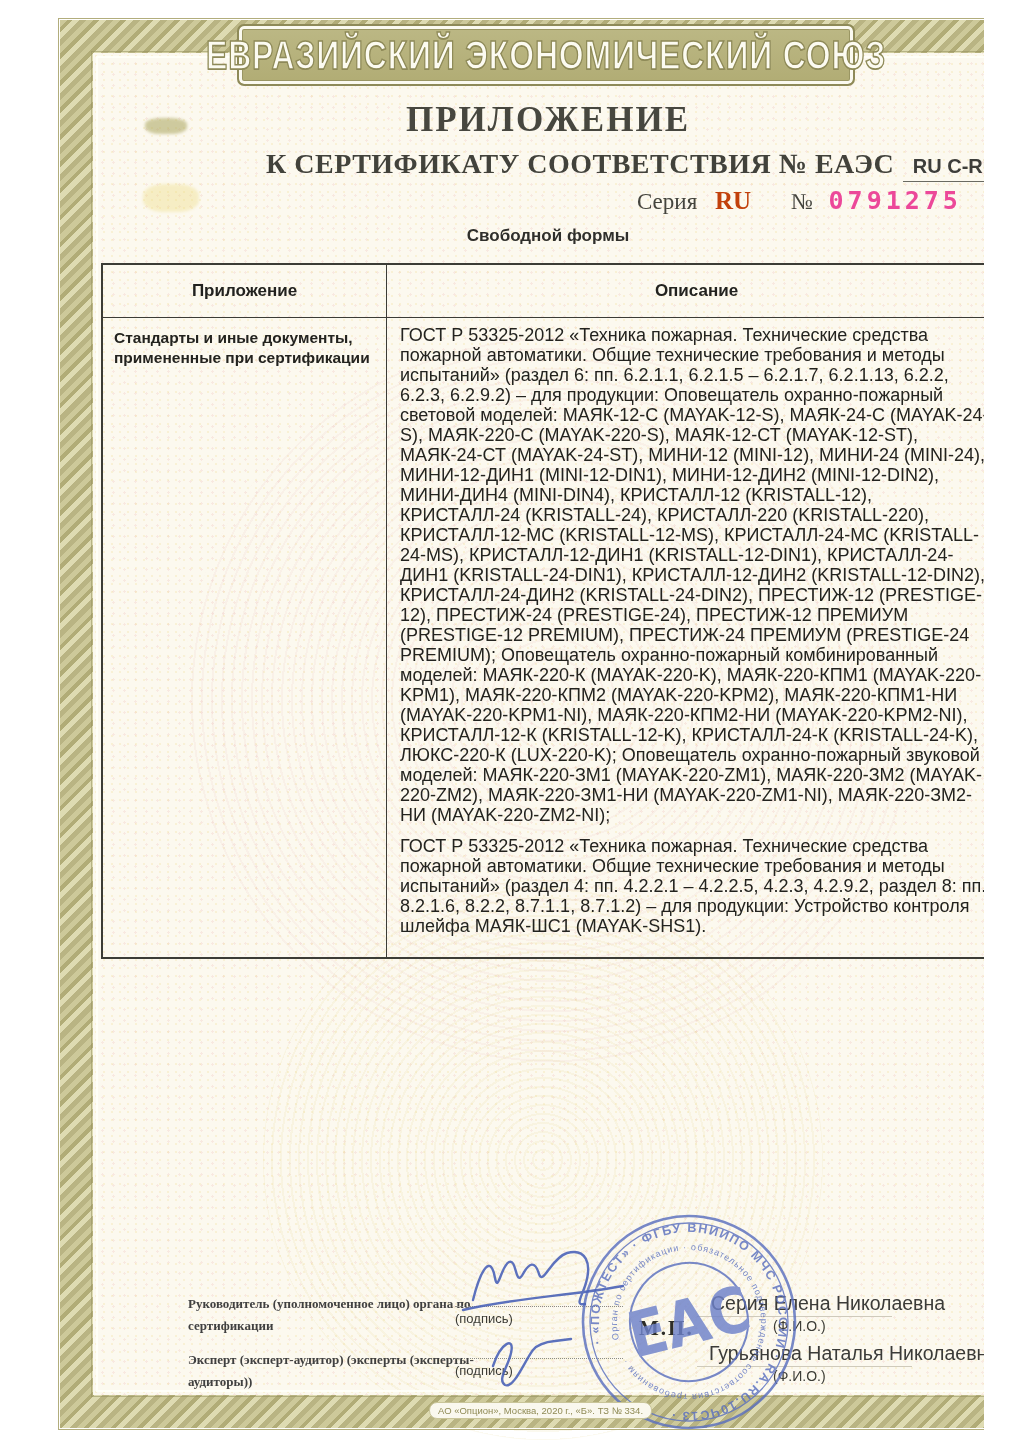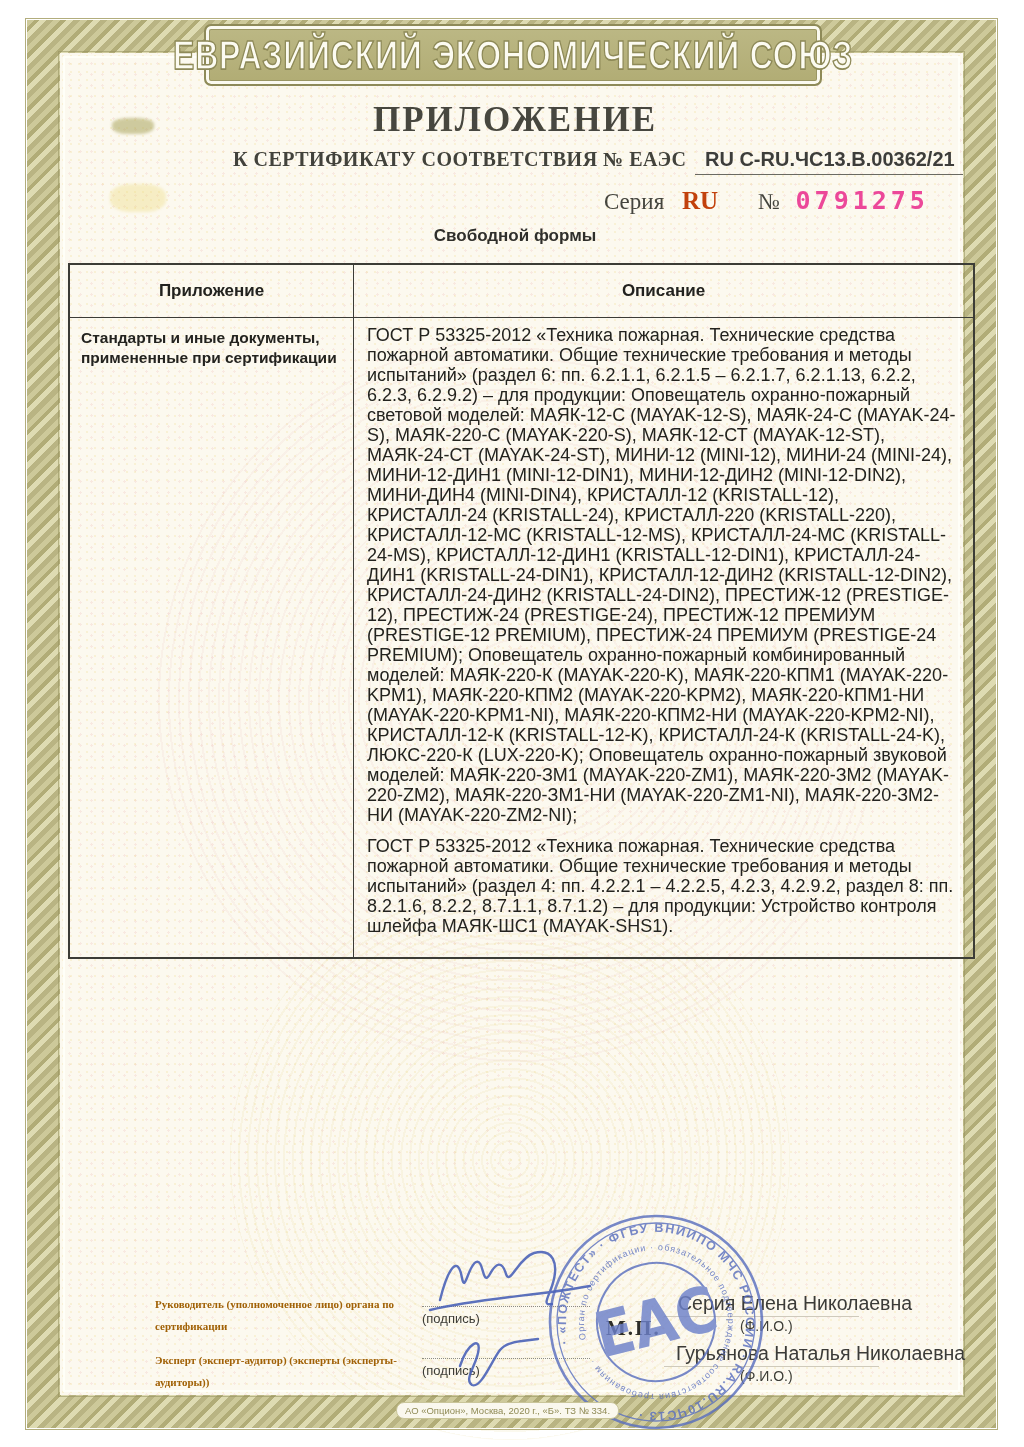--- a/index.html
+++ b/index.html
@@ -1,17 +1,17 @@
 <!DOCTYPE html>
 <html><head>
 <meta charset="utf-8">
 <style>
   html,body{margin:0;padding:0;background:#ffffff;}
-  .page{position:relative;width:1024px;height:1447px;background:#ffffff;overflow:hidden;
-        font-family:"Liberation Sans",sans-serif;color:#33332e;}
+  .page{position:relative;width:951px;height:1447px;background:#ffffff;overflow:hidden;
+        font-family:"Liberation Sans",sans-serif;color:#33332e;margin-left:33px;}
   
   .paper{position:absolute;left:27px;top:20px;width:969px;height:1408px;
     background:
       radial-gradient(rgba(236,214,120,.22) 1px, transparent 1.3px),
       radial-gradient(rgba(231,170,168,.20) 1px, transparent 1.3px),
       #fcf9ef;
     background-size:8px 8px,11px 11px;background-position:0 0,4px 5px;}
   .guilloche{position:absolute;border-radius:50%;pointer-events:none;}
   .g1{left:150px;top:330px;width:740px;height:740px;
       background:repeating-radial-gradient(circle at 50% 50%, rgba(226,168,168,.10) 0 2px, transparent 2px 10px);}
@@ -31,40 +31,40 @@
     border:2px solid #8e8a58;border-radius:7px;
     box-shadow:inset 0 0 0 3px #fbfaf0, inset 0 0 0 4px #9a9663;
     display:flex;align-items:center;justify-content:center;z-index:5;}
   .banner-text{font-weight:bold;font-size:40px;letter-spacing:1px;color:#fcfbf1;white-space:nowrap;
     transform:scaleX(.8);-webkit-text-stroke:1.5px #8e8a58;text-shadow:0 1px 0 #8e8a58;}
   .content{position:absolute;left:0;top:0;width:1024px;height:1447px;z-index:4;}
   
   .doc-title{position:absolute;left:40px;top:100px;width:950px;text-align:center;
     font-family:"Liberation Serif",serif;font-weight:bold;font-size:35px;letter-spacing:2px;color:#47473f;}
   .cert-line{position:absolute;left:233px;top:148px;white-space:nowrap;}
-  .cert-label{font-family:"Liberation Serif",serif;font-weight:bold;font-size:20px;color:#42423b;letter-spacing:.5px;}
+  .cert-label{font-family:"Liberation Serif",serif;font-weight:bold;font-size:28px;color:#42423b;letter-spacing:.5px;}
   .cert-number{display:inline-block;font-family:"Liberation Sans",sans-serif;font-size:20px;font-weight:bold;
     color:#3d3d3a;border-bottom:1.5px solid #6a6a62;padding:0 8px 3px 10px;margin-left:4px;min-width:248px;}
   .series-line{position:absolute;left:604px;top:186px;white-space:nowrap;font-family:"Liberation Serif",serif;font-size:23px;color:#45453e;}
   .series-ru{color:#c2410c;font-weight:bold;font-size:25px;margin-left:12px;}
   .num-sign{margin-left:34px;}
   .serial{font-family:"DejaVu Sans Mono",monospace;font-weight:bold;font-size:25px;color:#ec4899;letter-spacing:4px;margin-left:10px;}
   .form-note{position:absolute;left:40px;top:226px;width:950px;text-align:center;font-weight:bold;font-size:17px;color:#2f2f2b;}
   
   .cert-table{position:absolute;left:68px;top:263px;width:907px;border-collapse:collapse;
     border:2px solid #3c3c36;}
   .cert-table th,.cert-table td{border:1.5px solid #3c3c36;vertical-align:top;}
   .cert-table th{height:50px;vertical-align:middle;text-align:center;font-size:17px;color:#22221f;}
   .col1{width:289px;}
   .row-label{padding:9px 10px;font-weight:bold;font-size:15.5px;line-height:20px;color:#23231f;}
   .desc-cell{padding:7px 10px 10px 13px;height:598px;}
   .desc-cell p{margin:0 0 11px 0;font-size:18px;line-height:20px;color:#23231f;width:596px;}
   
   .f-label{position:absolute;width:286px;font-family:"Liberation Serif",serif;font-weight:bold;
-    font-size:11px;line-height:22px;color:#a16207;}
+    font-size:13px;line-height:22px;color:#404040;}
   .lbl-head{left:155px;top:1293px;}
   .lbl-expert{left:155px;top:1349px;}
   .sig-line{position:absolute;width:168px;border-bottom:1.5px dotted #8d8d85;}
   .sig1{left:422px;top:1306px;}
   .sig2{left:422px;top:1358px;}
   .sig-caption{position:absolute;width:168px;text-align:left;font-size:13px;color:#3c3c36;}
   .cap1{left:422px;top:1311px;}
   .cap2{left:422px;top:1363px;}
   .name{position:absolute;font-size:19.5px;color:#3b3b38;white-space:nowrap;}
   .name-line{position:absolute;border-bottom:1px solid #cfcabb;}

